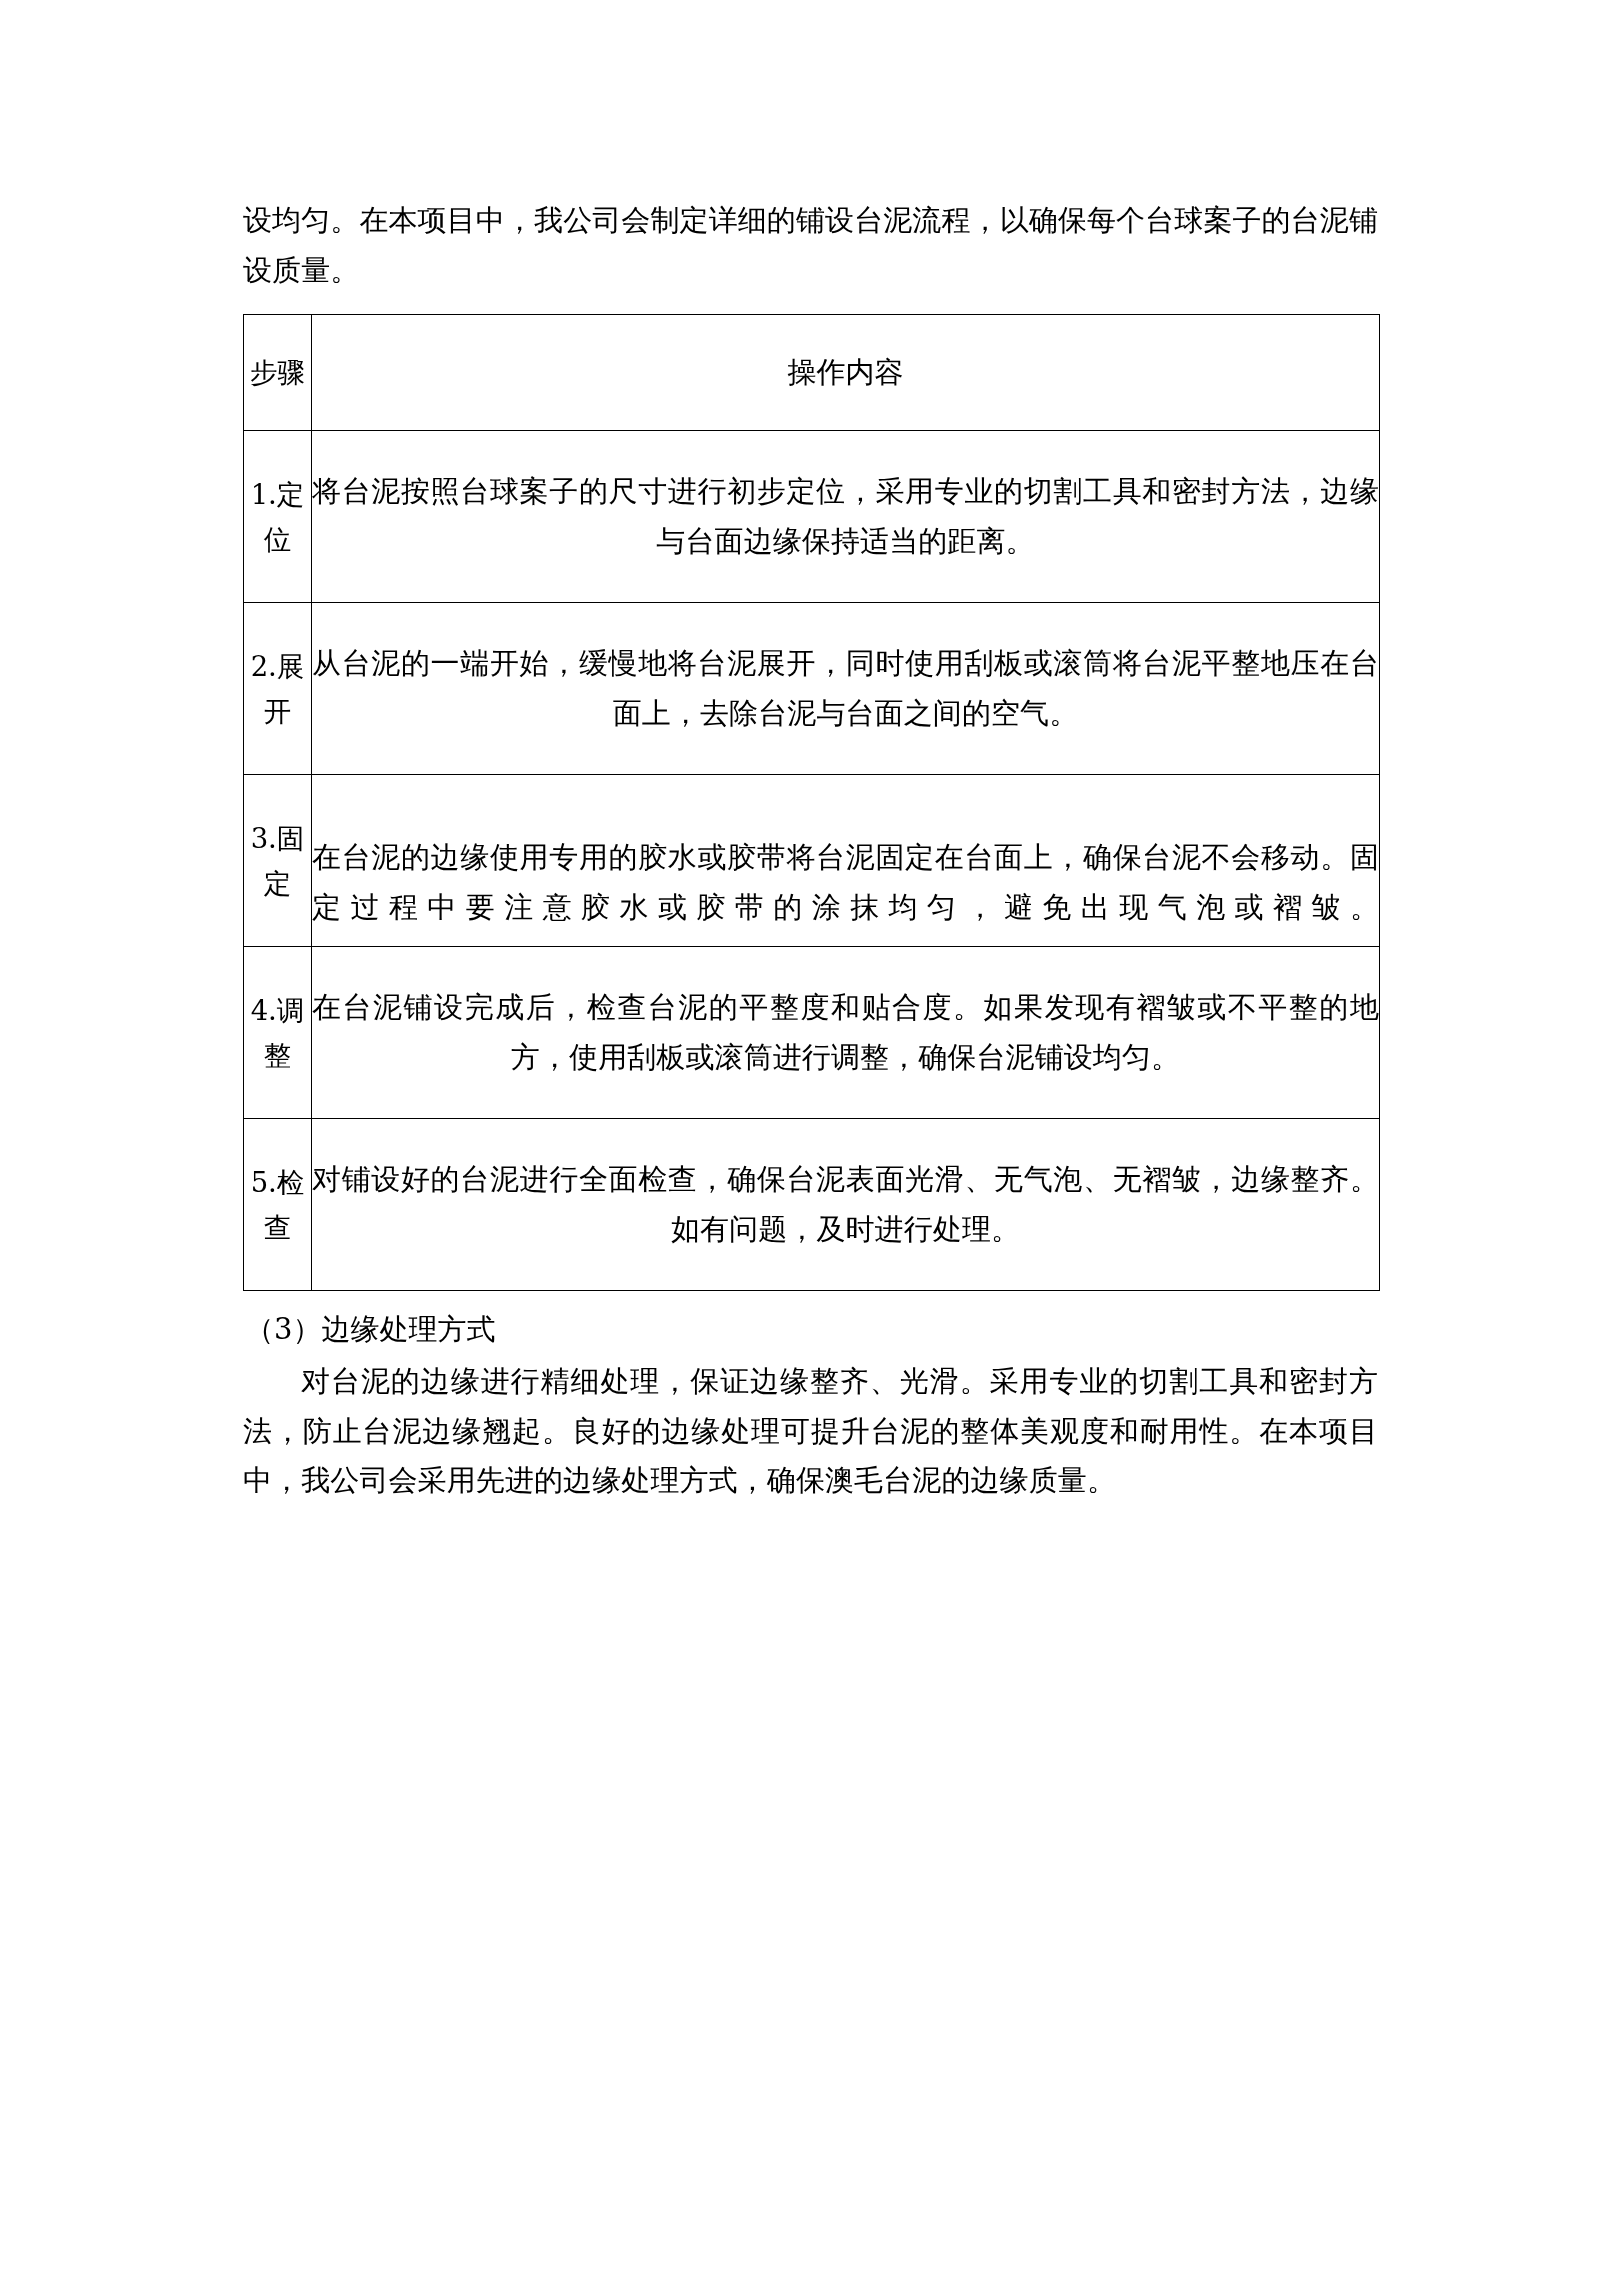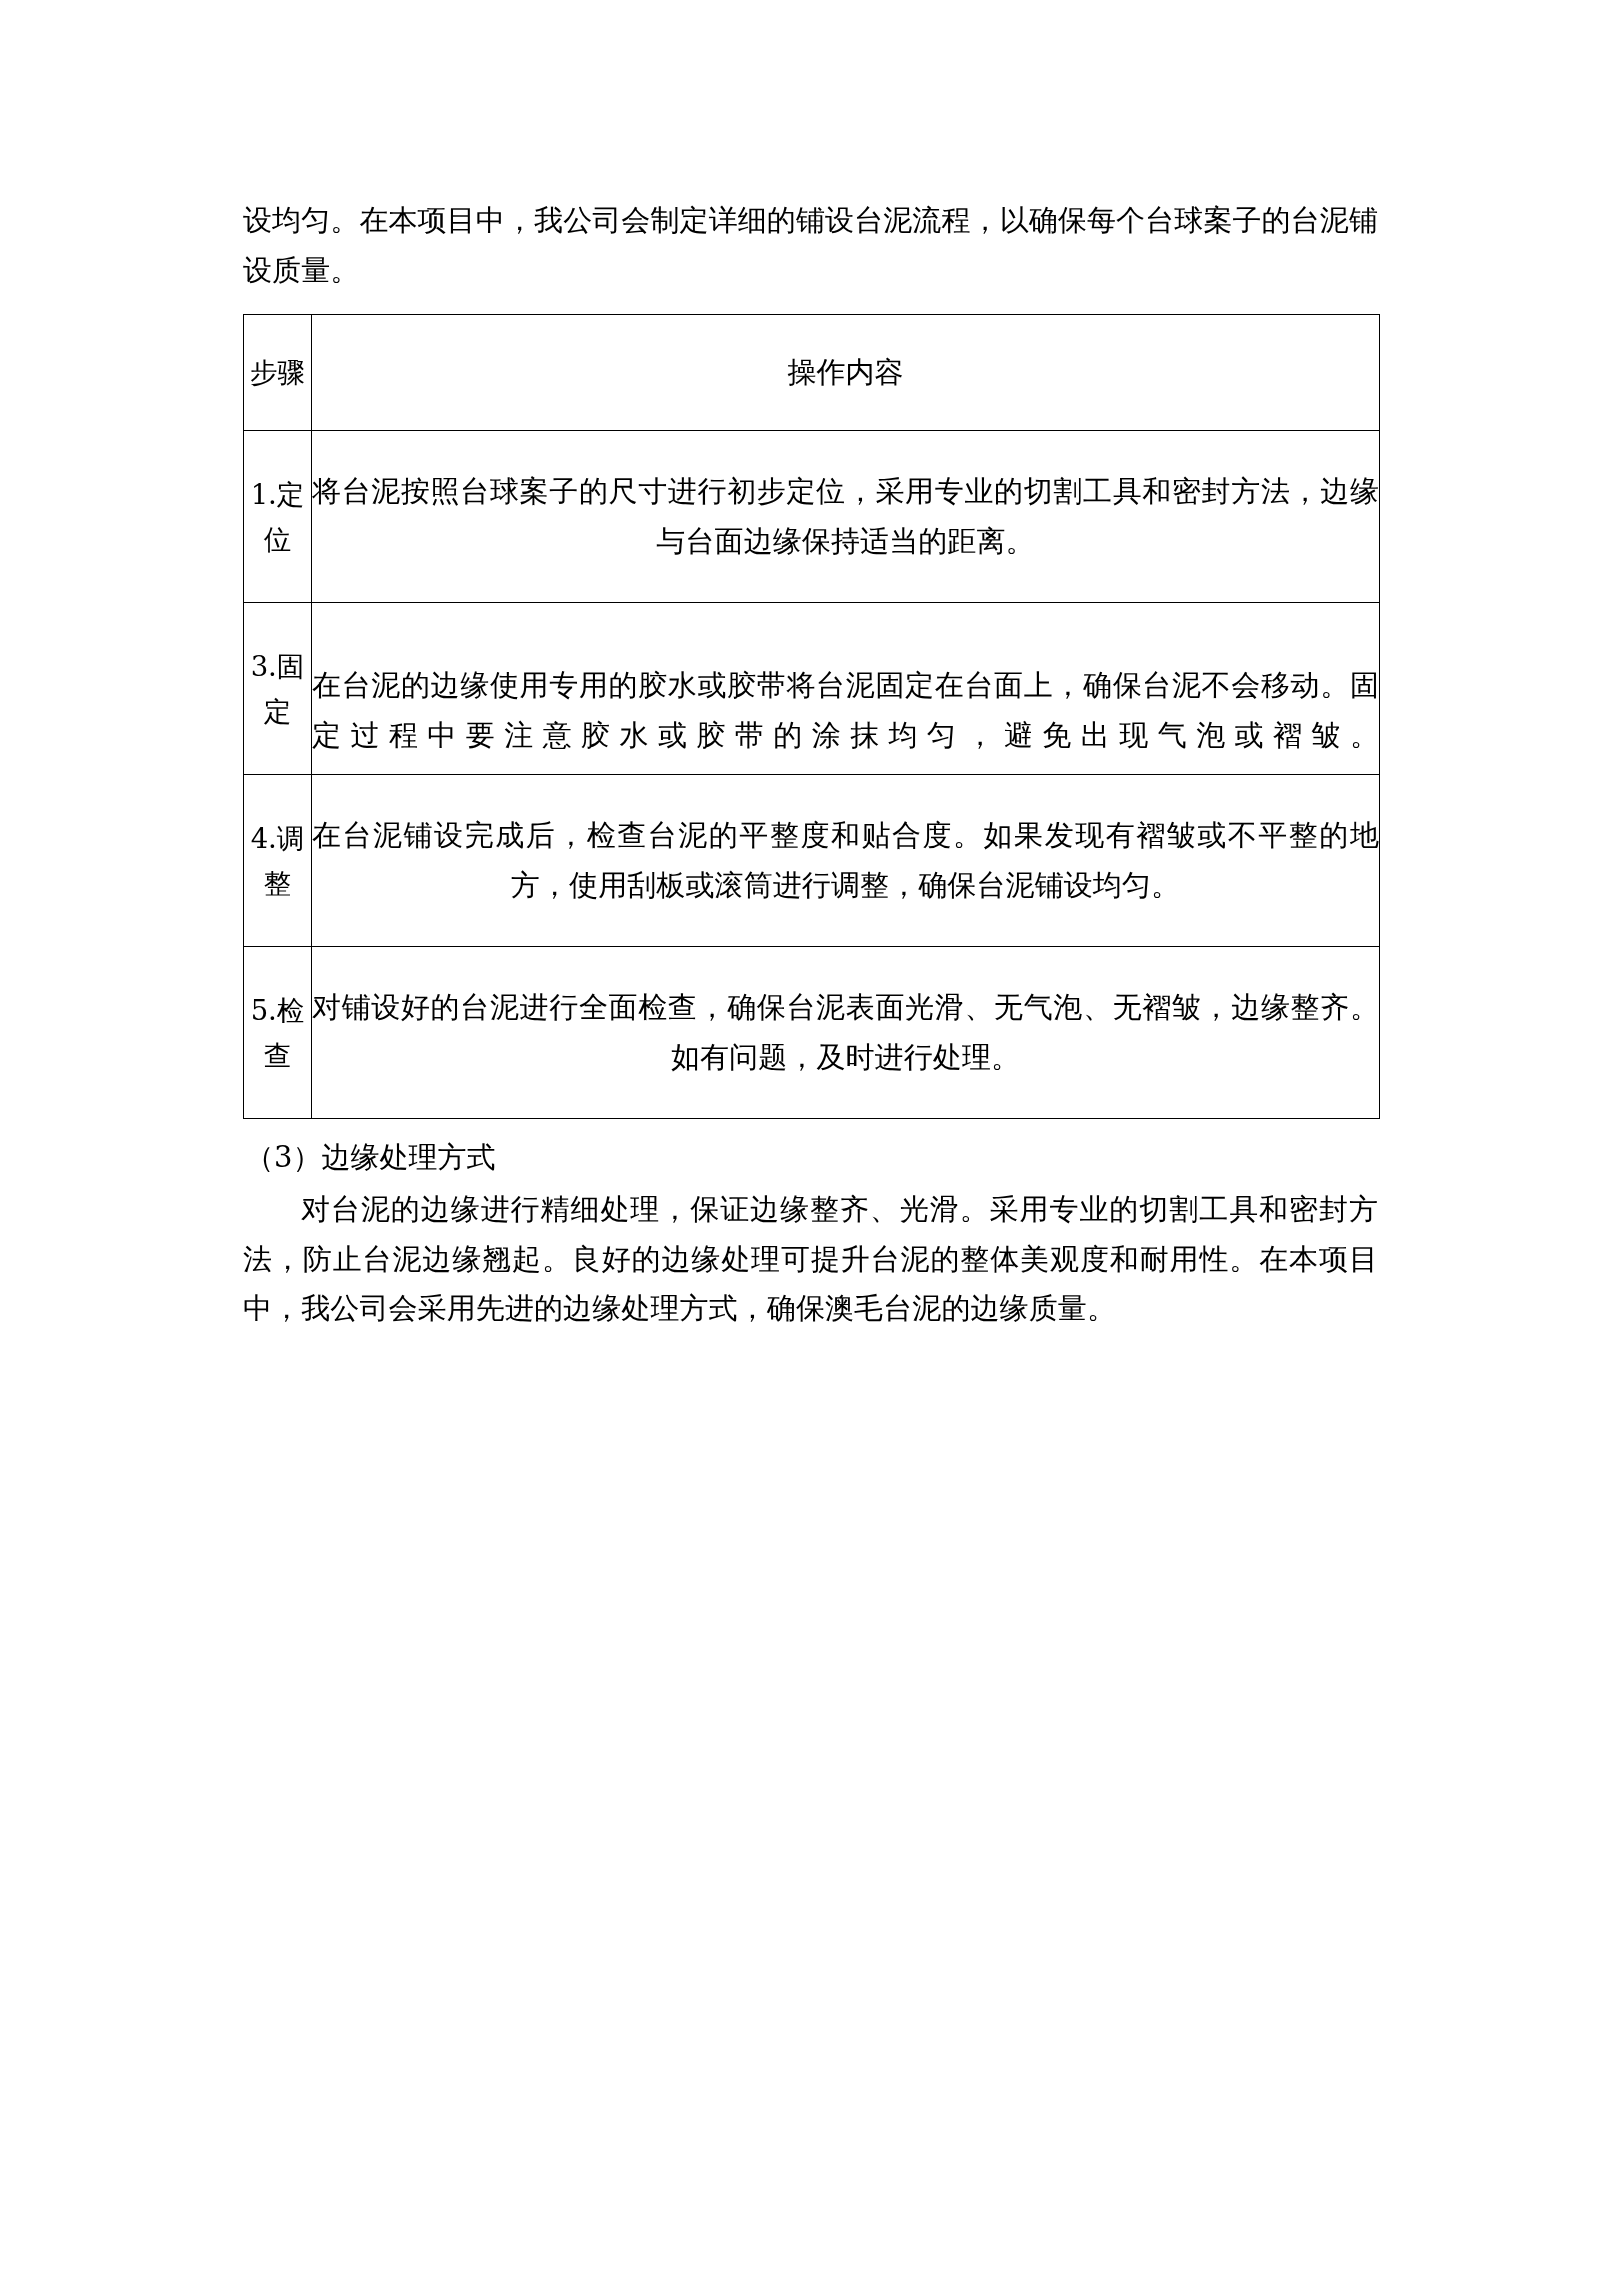--- a/index.html
+++ b/index.html
@@ -117,20 +117,28 @@
 
         <tr class="row-body">
           <td class="step-col">
             <div class="step-label">1.定位</div>
           </td>
           <td class="content-col">
             <div class="cell-body last-centered">将台泥按照台球案子的尺寸进行初步定位，采用专业的切割工具和密封方法，边缘与台面边缘保持适当的距离。</div>
           </td>
         </tr>
 
+        <tr class="row-body">
+          <td class="step-col">
+            <div class="step-label">2.展开</div>
+          </td>
+          <td class="content-col">
+            <div class="cell-body last-centered">从台泥的一端开始，缓慢地将台泥展开，同时使用刮板或滚筒将台泥平整地压在台面上，去除台泥与台面之间的空气。</div>
+          </td>
+        </tr>
 
         <tr class="row-body-3">
           <td class="step-col">
             <div class="step-label">3.固定</div>
           </td>
           <td class="content-col">
             <div class="cell-body last-left">在台泥的边缘使用专用的胶水或胶带将台泥固定在台面上，确保台泥不会移动。固定过程中要注意胶水或胶带的涂抹均匀，避免出现气泡或褶皱。</div>
           </td>
         </tr>
 

